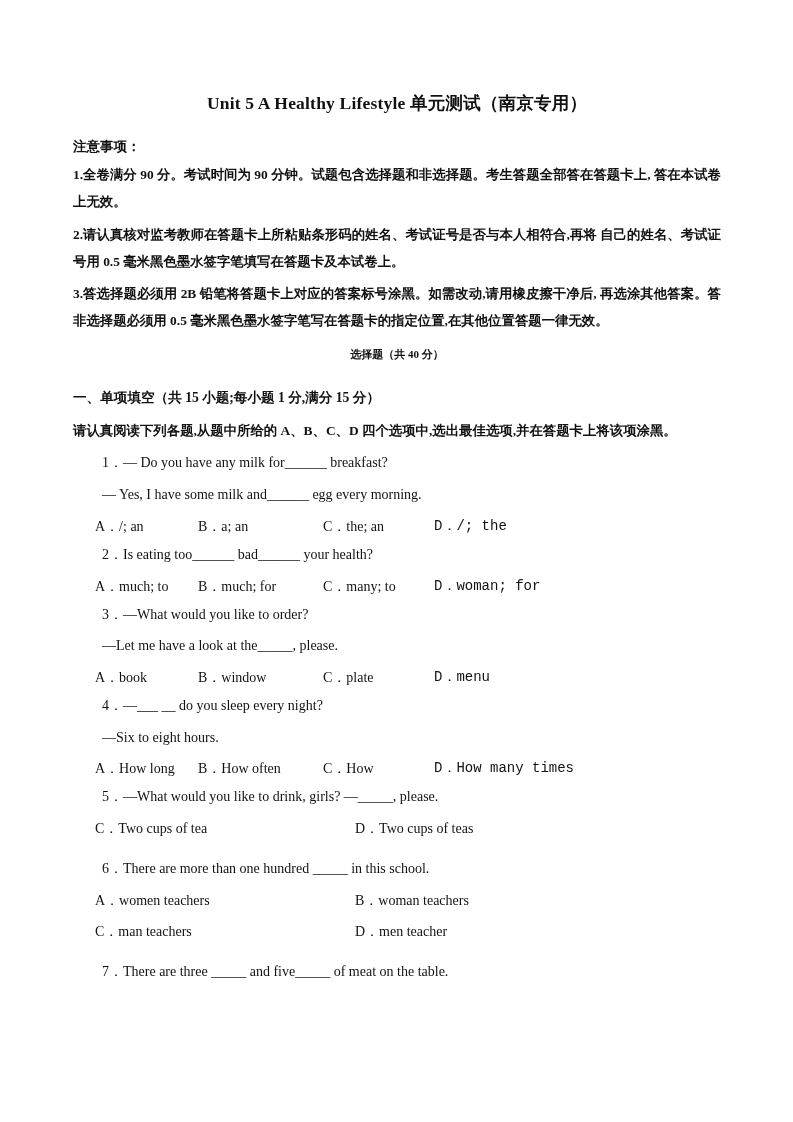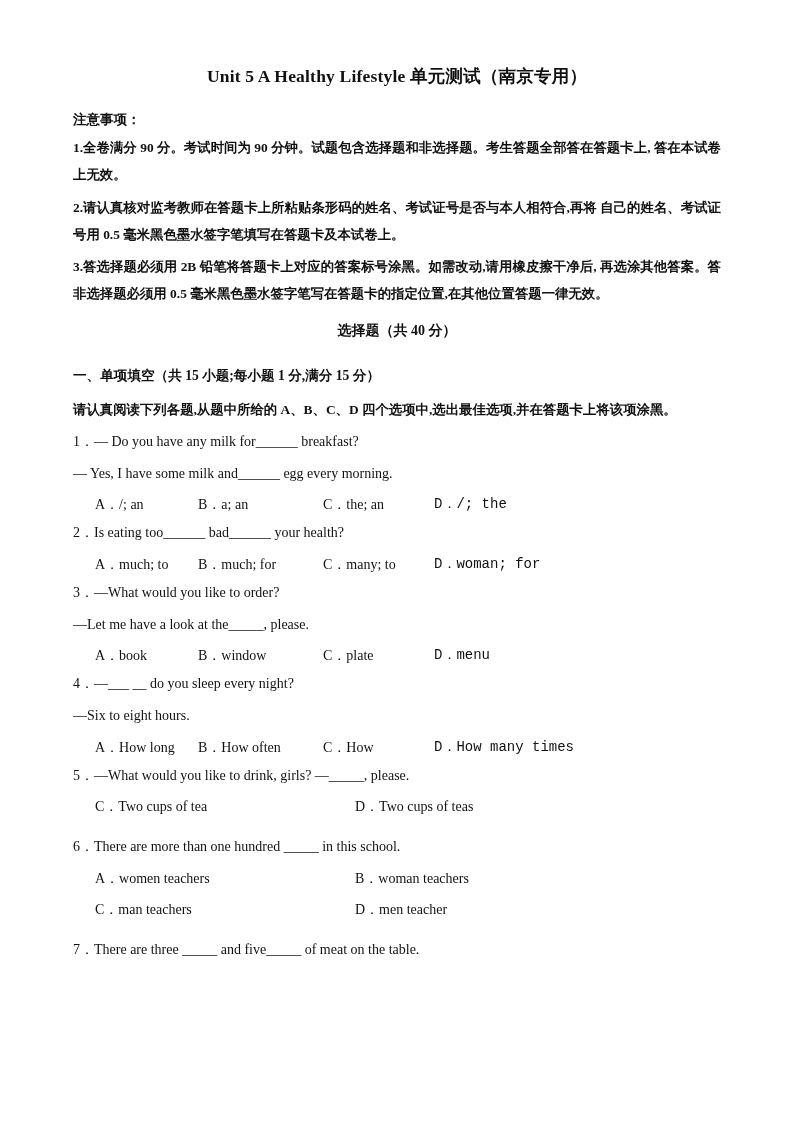--- a/index.html
+++ b/index.html
@@ -27,21 +27,21 @@
     width: 648px;
   }
 
   
   .doc-title {
     text-align: center;
     font-weight: bold;
     font-size: 17.5px;
     letter-spacing: 0.2px;
     margin: 0;
-    padding-top: 66px;
+    padding-top: 93px;
     line-height: 1.2;
     white-space: nowrap;
   }
 
   
   .notice-label {
     font-weight: bold;
     font-size: 13.5px;
     margin-top: 24px;
     line-height: 1.35;
@@ -51,21 +51,21 @@
     font-size: 13.4px;
     line-height: 2.0;
     text-align: justify;
     margin-top: 6px;
   }
 
   
   .section-center {
     text-align: center;
     font-weight: bold;
-    font-size: 14px;
+    font-size: 11px;
     margin-top: 10px;
     line-height: 1.8;
   }
   .section-head {
     font-weight: bold;
     font-size: 13.6px;
     margin-top: 21px;
     line-height: 1.8;
   }
   .section-instruction {
@@ -77,20 +77,21 @@
 
   
   .question {
     margin-top: 9px;
   }
   .q-line {
     font-size: 14px;
     line-height: 1.55;
     margin-top: 8px;
     white-space: pre-wrap;
+    margin-left: 29px;
   }
   .q-line.stem {
     margin-top: 0;
   }
   .q-line.reply {
     margin-top: 10px;
   }
 
   
   .opts {

